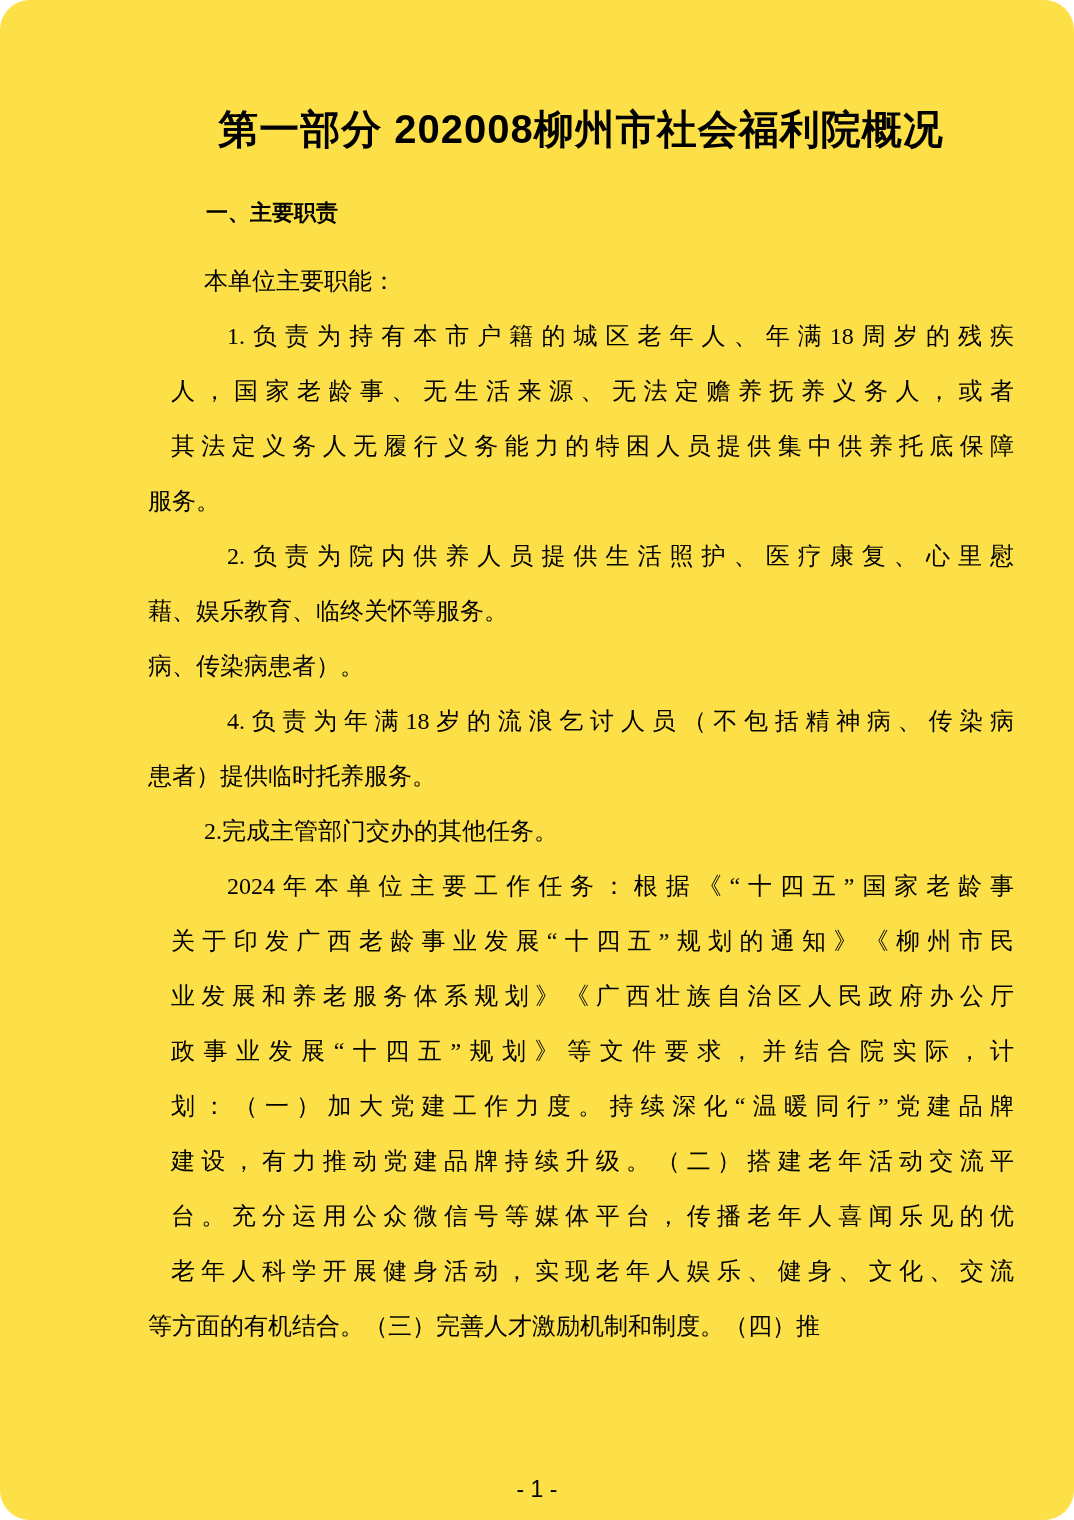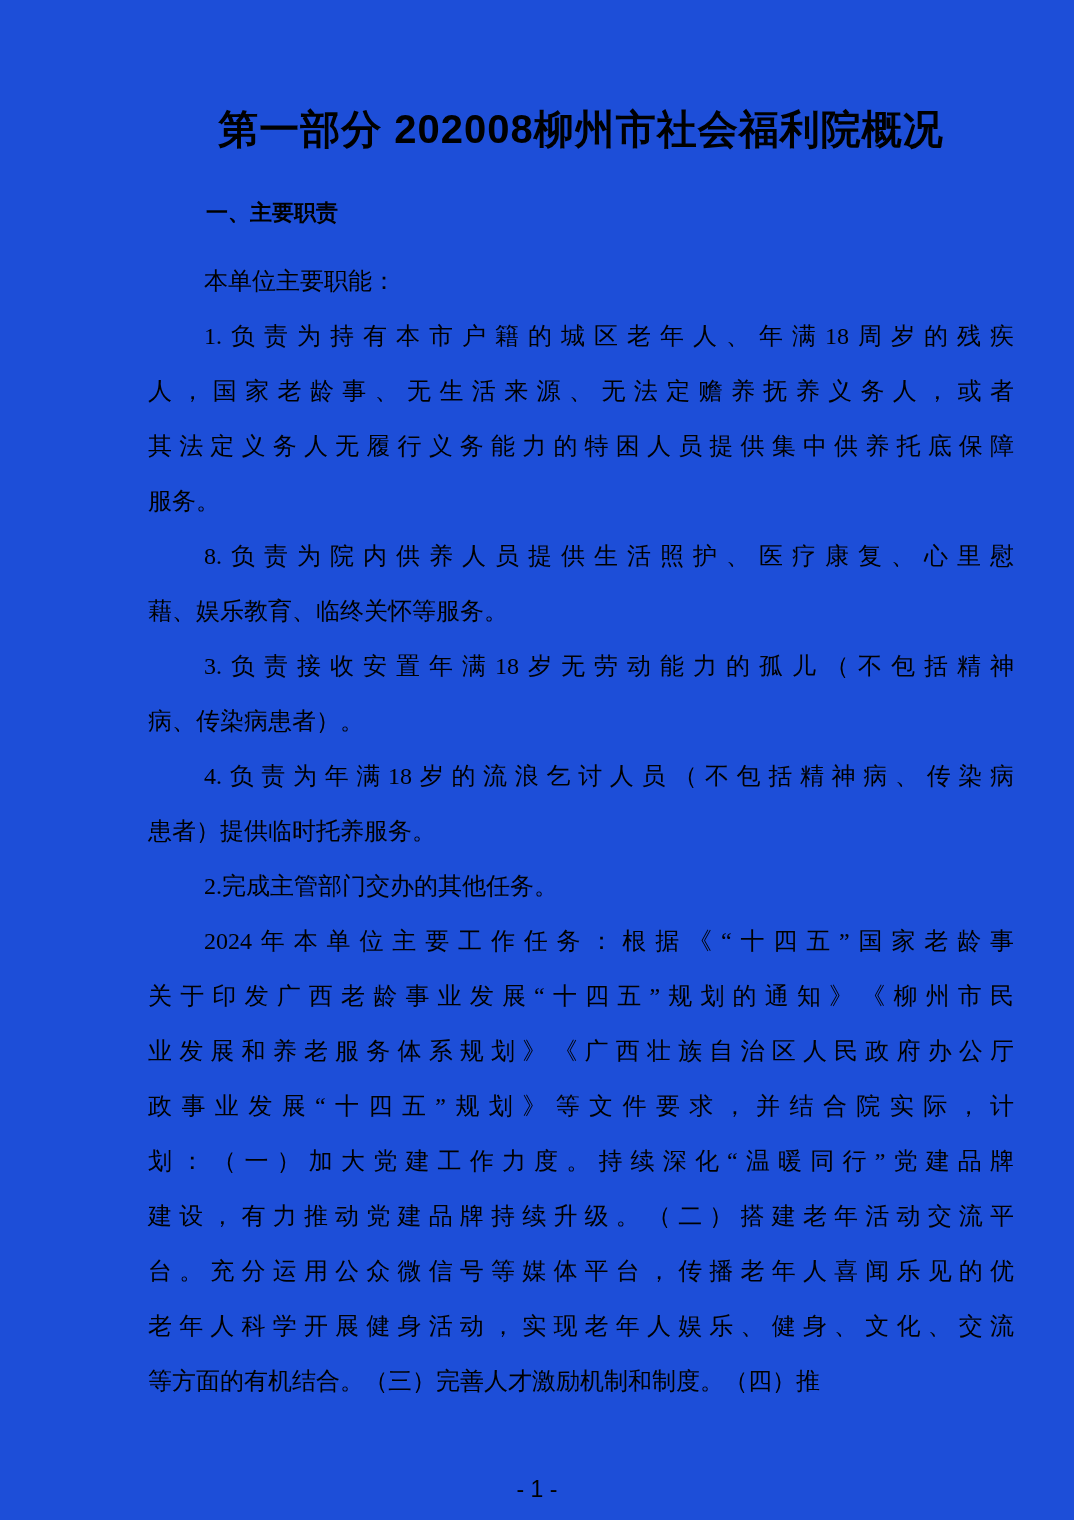--- a/index.html
+++ b/index.html
@@ -4,25 +4,26 @@
 <style>
   html, body {
     margin: 0;
     padding: 0;
     background: #ffffff;
   }
   .page {
     position: relative;
     width: 1074px;
     height: 1520px;
-    background: #1d4ed8;
+    background: #fde047;
     box-sizing: border-box;
     padding: 0 60px 0 148px;
     overflow: hidden;
     color: #000000;
+    border-radius: 30px;
   }
   .doc-title {
     margin: 0;
     padding-top: 100px;
     font-family: "Liberation Sans", sans-serif;
     font-weight: bold;
     font-size: 40px;
     line-height: 58px;
     text-align: center;
     letter-spacing: 1px;
@@ -49,20 +50,21 @@
     font-size: 24px;
     line-height: 55px;
     text-align: justify;
     text-justify: inter-ideograph;
   }
   .line.indent {
     text-indent: 56px;
   }
   .line.stretch {
     text-align-last: justify;
+    margin-left: 23px;
   }
   .page-footer {
     position: absolute;
     left: 0;
     right: 0;
     bottom: 18px;
     text-align: center;
     font-family: "Liberation Sans", sans-serif;
     font-size: 23px;
     line-height: 26px;
@@ -81,25 +83,24 @@
       <div class="para">
         <div class="line indent">本单位主要职能：</div>
       </div>
       <div class="para">
         <div class="line indent stretch">1.负责为持有本市户籍的城区老年人、年满18周岁的残疾</div>
         <div class="line stretch">人，国家老龄事、无生活来源、无法定赡养抚养义务人，或者</div>
         <div class="line stretch">其法定义务人无履行义务能力的特困人员提供集中供养托底保障</div>
         <div class="line">服务。</div>
       </div>
       <div class="para">
-        <div class="line indent stretch">8.负责为院内供养人员提供生活照护、医疗康复、心里慰</div>
+        <div class="line indent stretch">2.负责为院内供养人员提供生活照护、医疗康复、心里慰</div>
         <div class="line">藉、娱乐教育、临终关怀等服务。</div>
       </div>
       <div class="para">
-        <div class="line indent stretch">3.负责接收安置年满18岁无劳动能力的孤儿（不包括精神</div>
         <div class="line">病、传染病患者）。</div>
       </div>
       <div class="para">
         <div class="line indent stretch">4.负责为年满18岁的流浪乞讨人员（不包括精神病、传染病</div>
         <div class="line">患者）提供临时托养服务。</div>
       </div>
       <div class="para">
         <div class="line indent">2.完成主管部门交办的其他任务。</div>
       </div>
       <div class="para">

